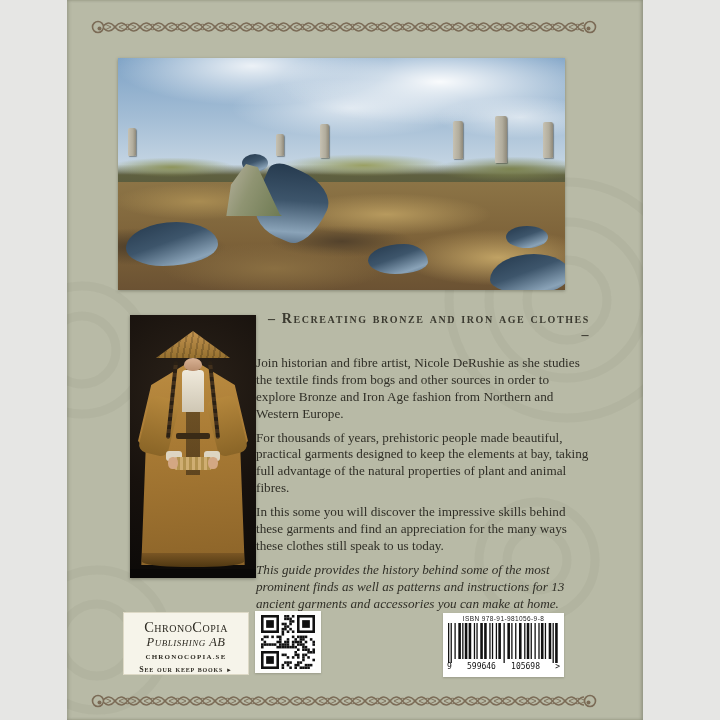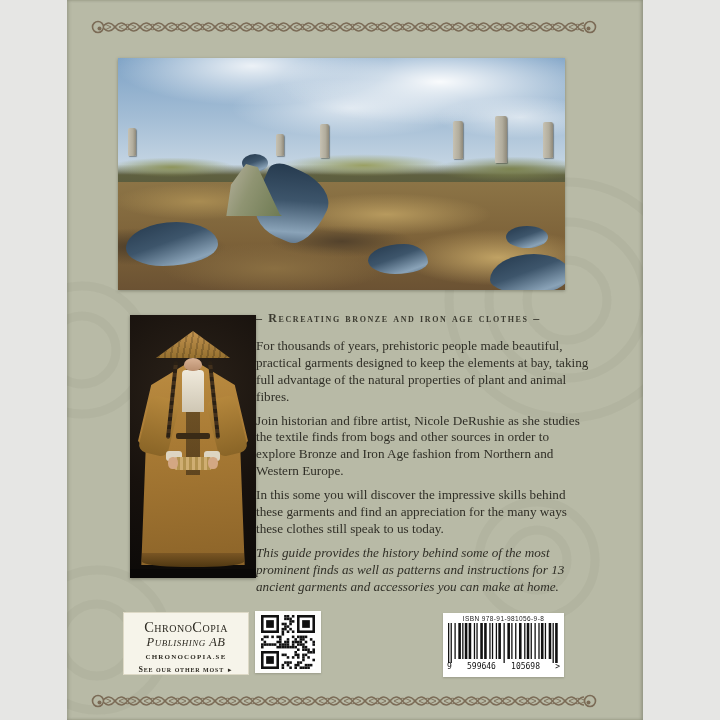--- a/index.html
+++ b/index.html
@@ -91,22 +91,22 @@
   .hand.hl{left:38px;top:142px;}
   .hand.hr{left:78px;top:142px;}
   .skirt-hem{position:absolute;left:12px;top:238px;width:102px;height:14px;
          background:linear-gradient(#7a5624,#503812);border-radius:0 0 40% 40%;}
   .floor{position:absolute;left:0;bottom:0;width:100%;height:9px;background:#090807;}
 
   
   .textcol{position:absolute;left:189px;top:310px;width:334px;color:#33322a;}
   .textcol h1{margin:0;font-size:27px;font-weight:600;letter-spacing:2px;text-align:center;
               font-variant:small-caps;color:#3b3a30;}
-  .subtitle{margin-top:1px;text-align:left;font-variant:small-caps;font-weight:600;
-            font-size:12px;letter-spacing:1.6px;color:#3b3a30;}
+  .subtitle{margin-top:1px;text-align:right;font-variant:small-caps;font-weight:600;
+            font-size:14px;letter-spacing:1.6px;color:#3b3a30;}
   .textcol p{margin:7px 0 0 0;font-size:13.2px;line-height:1.28;color:#302f27;}
   .textcol p:first-of-type{margin-top:12px;}
   .textcol p.em{font-style:italic;}
 
   
   .pubbox{position:absolute;left:56px;top:612px;width:126px;height:63px;background:#f6f4ea;
           border:1px solid #ddd9c6;box-sizing:border-box;text-align:center;color:#2e2b23;
           padding-top:7px;}
   .pub1{font-variant:small-caps;font-size:14.5px;letter-spacing:.5px;line-height:1.05;}
   .pub2{font-variant:small-caps;font-size:12.5px;letter-spacing:.5px;line-height:1.15;font-style:italic;}
@@ -196,32 +196,32 @@
       <div class="cuff cr"></div>
       <div class="pouch"></div>
       <div class="hand hl"></div>
       <div class="hand hr"></div>
       <div class="skirt-hem"></div>
       <div class="floor"></div>
     </div>
 
     <div class="textcol">
       <div class="subtitle">– Recreating bronze and iron age clothes –</div>
+      <p>Join historian and fibre artist, Nicole DeRushie as she studies the textile finds from bogs and other sources in order to explore Bronze and Iron Age fashion from Northern and Western Europe.</p>
       <p>For thousands of years, prehistoric people made beautiful, practical garments designed to keep the elements at bay, taking full advantage of the natural properties of plant and animal fibres.</p>
-      <p>Join historian and fibre artist, Nicole DeRushie as she studies the textile finds from bogs and other sources in order to explore Bronze and Iron Age fashion from Northern and Western Europe.</p>
       <p>In this some you will discover the impressive skills behind these garments and find an appreciation for the many ways these clothes still speak to us today.</p>
       <p class="em">This guide provides the history behind some of the most prominent finds as well as patterns and instructions for 13 ancient garments and accessories you can make at home.</p>
     </div>
 
     <div class="pubbox">
       <div class="pub1">ChronoCopia</div>
       <div class="pub2">Publishing AB</div>
       <div class="pubsite">CHRONOCOPIA.SE</div>
       <div class="pubcta">
-        <span>See our other most</span>
+        <span>See our keep books</span>
         <span class="arrow">►</span>
       </div>
     </div>
 
     <div class="qrbox">
       <svg id="qr" width="54" height="54" viewBox="0 0 54 54">
           <rect x="0" y="0" width="54.00000000000001" height="54.00000000000001" fill="#fff"></rect>
           <rect x="0" y="0" width="18" height="18" fill="#111"></rect>
           <rect x="2.5714285714285716" y="2.5714285714285716" width="12.857142857142858" height="12.857142857142858" fill="#fff"></rect>
           <rect x="5.142857142857143" y="5.142857142857143" width="7.714285714285715" height="7.714285714285715" fill="#111"></rect>

